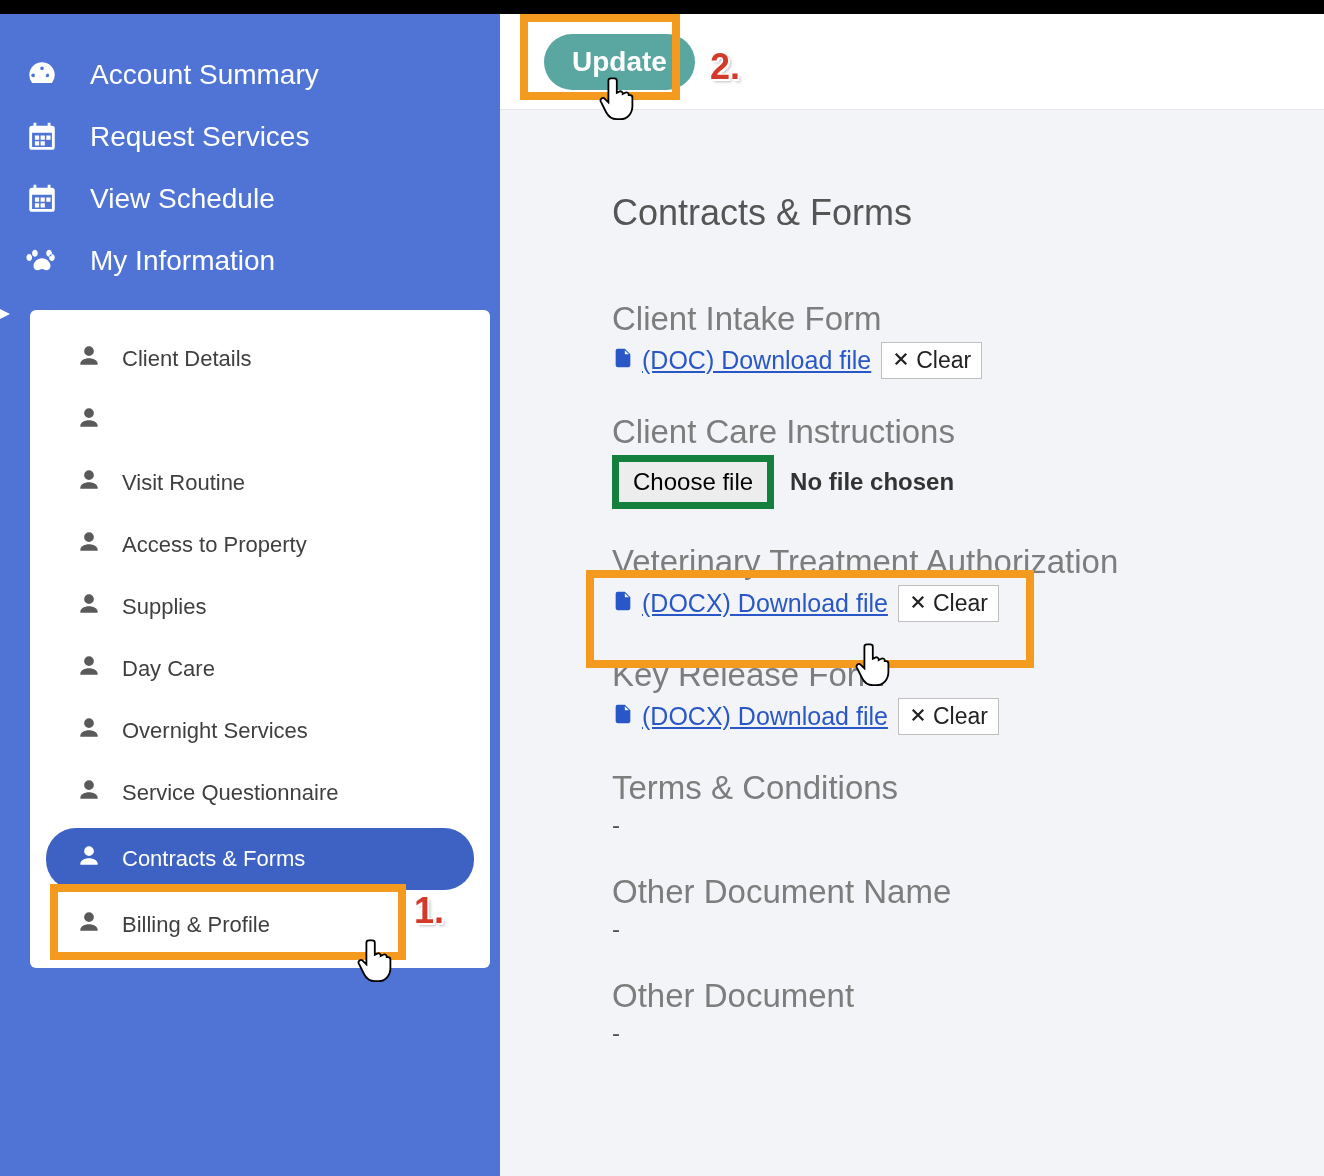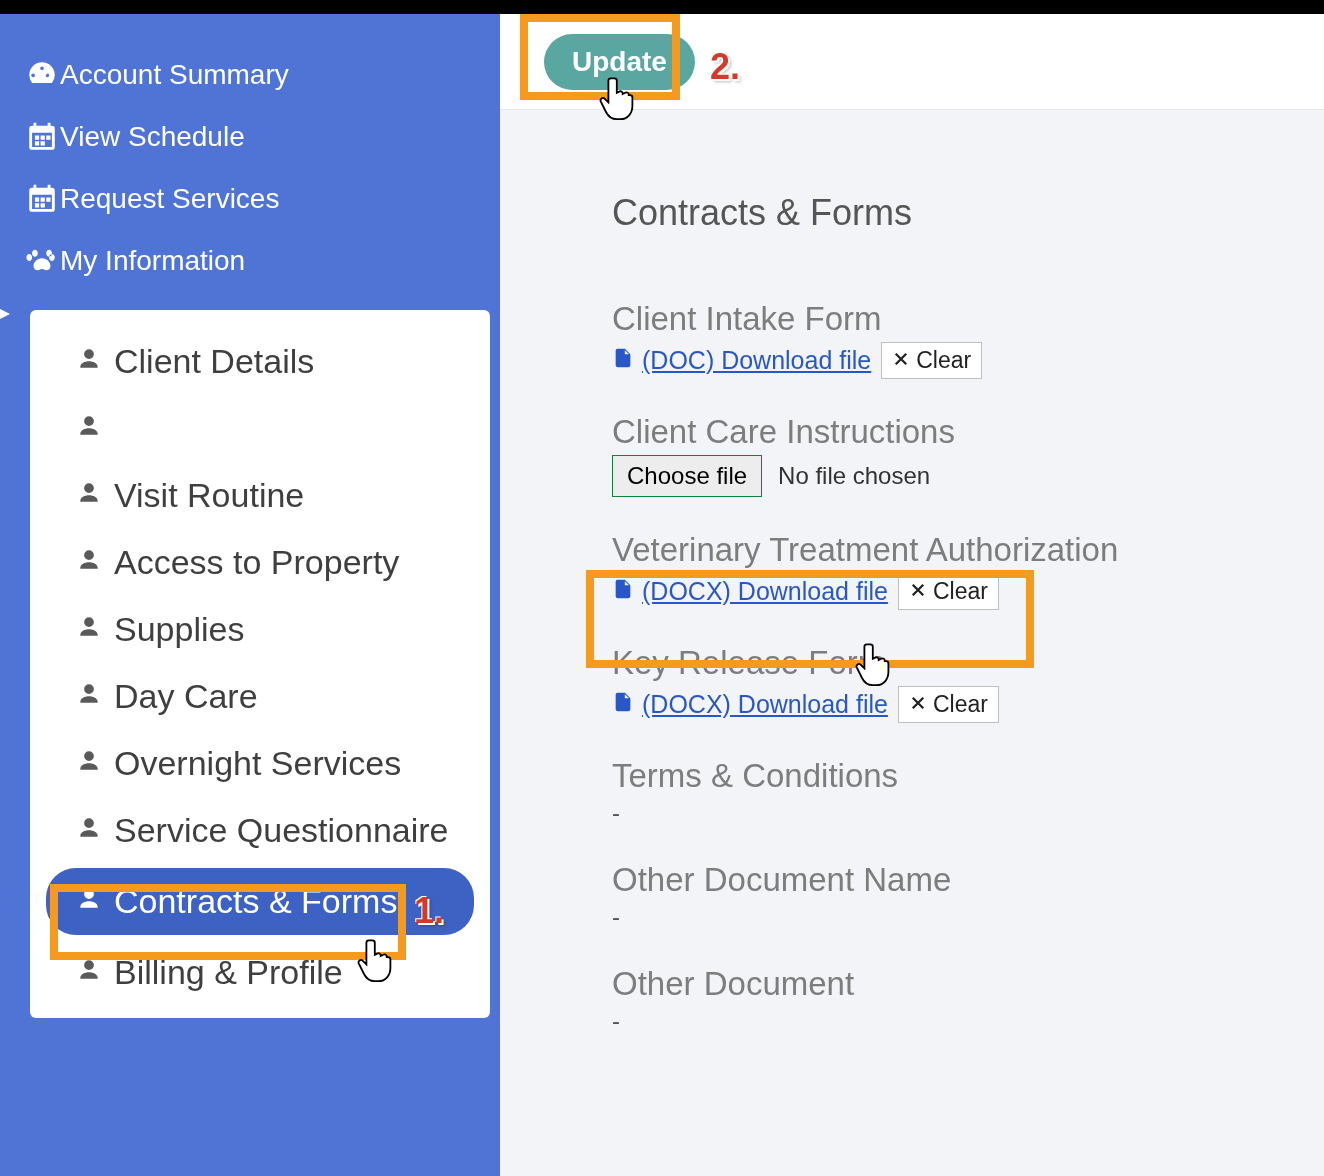--- a/index.html
+++ b/index.html
@@ -2,28 +2,28 @@
 <html><head>
 <meta charset="utf-8">
 <style>
   * { box-sizing: border-box; margin: 0; padding: 0; }
   html, body { width: 1324px; height: 1176px; font-family: -apple-system, "Helvetica Neue", Arial, sans-serif; background:#fff; }
   .topbar { width:100%; height:14px; background:#000; }
   .layout { display:flex; width:100%; height:calc(100% - 14px); }
 
   
   .sidebar { width:500px; background:#4f74d5; color:#fff; padding-top:30px; position:relative; }
-  .nav-item { display:flex; align-items:center; padding:14px 0 14px 24px; font-size:28px; font-weight:400; cursor:pointer; }
+  .nav-item { display:flex; align-items:center; gap:30px; padding:14px 0 14px 24px; font-size:28px; font-weight:400; cursor:pointer; }
   .nav-icon { width:36px; display:flex; justify-content:center; }
   .nav-icon svg { width:34px; height:34px; fill:#fff; }
   .caret-mark { position:absolute; left:-4px; top:293px; }
   .caret-mark svg{ width:14px; height:14px; fill:#fff; }
 
   .subnav { background:#fff; margin:18px 10px 0 30px; border-radius:6px; padding:18px 0 12px 0; position:relative; }
-  .sub-item { display:flex; align-items:center; gap:12px; padding:14px 8px 14px 46px; font-size:34px; color:#3f3f3f; cursor:pointer; position:relative; }
+  .sub-item { display:flex; align-items:center; gap:20px; padding:14px 8px 14px 46px; font-size:22px; color:#3f3f3f; cursor:pointer; position:relative; }
   .sub-item .sub-icon svg{ width:26px; height:28px; fill:#5a5a5a; }
   .sub-item.active { background:#3d62c3; color:#fff; border-radius:30px; margin:4px 16px; padding-left:30px;}
   .sub-item.active .sub-icon svg{ fill:#fff; }
 
   
   .annot-box { position:absolute; border:8px solid #f39a1f; background:transparent; pointer-events:none; }
   .annot-num { position:absolute; font-size:36px; font-weight:800; color:#d23a2a; text-shadow:2px 2px 0 #fff, -1px -1px 0 #fff, 3px 3px 3px rgba(0,0,0,.25); pointer-events:none; }
 
   
   .cursor-hand { position:absolute; width:40px; height:48px; pointer-events:none; }
@@ -37,22 +37,22 @@
   .page-title { font-size:36px; color:#555; font-weight:400; margin-bottom:66px; }
 
   .form-group { margin-bottom:34px; }
   .fg-label { font-size:33px; color:#7d7d7d; margin-bottom:4px; }
   .dl-row { display:flex; align-items:center; gap:10px; }
   .dl-link { display:flex; align-items:center; gap:8px; color:#2a57c7; font-size:25px; text-decoration:underline; cursor:pointer;text-align:right; }
   .dl-link svg{ width:22px; height:26px; fill:#2a57c7; }
   .clear-btn { display:flex; align-items:flex-start; gap:6px; border:1px solid #bfbfbf; background:#fff; padding:4px 10px; font-size:23px; cursor:pointer; color:#222; }
   .clear-btn svg{ width:18px; height:18px; fill:#222; stroke:#222; }
   .choose-row { display:flex; align-items:center; gap:16px; }
-  .choose-btn { border:1px solid #15803d; background:#ededed; padding:6px 14px; font-size:24px; cursor:pointer; }
-  .nofile { font-size:24px; color:#333; }
+  .choose-btn { border:7px solid #15803d; background:#ededed; padding:6px 14px; font-size:24px; cursor:pointer; }
+  .nofile { font-size:24px; color:#333;font-weight:bold; }
   .dash { font-size:24px; color:#555; }
 </style>
 </head>
 <body>
 
 <div class="topbar"></div>
 
 <div class="layout">
 
   <div class="sidebar">
@@ -70,30 +70,30 @@
       </span>
       <span>Account Summary</span>
     </div>
 
     <div class="nav-item">
       <span class="nav-icon">
         <svg viewBox="0 0 24 24">
             <path d="M19 4h-1V2h-2v2H8V2H6v2H5a2 2 0 0 0-2 2v13a2 2 0 0 0 2 2h14a2 2 0 0 0 2-2V6a2 2 0 0 0-2-2zm0 15H5V9h14zM7 11h3v3H7zm4 0h3v3h-3zm4 0h3v3h-3zM7 15h3v3H7zm4 0h3v3h-3z"></path>
           </svg>
       </span>
+      <span>Request Services</span>
+    </div>
+
+    <div class="nav-item">
+      <span class="nav-icon">
+        <svg viewBox="0 0 24 24">
+            <path d="M19 4h-1V2h-2v2H8V2H6v2H5a2 2 0 0 0-2 2v13a2 2 0 0 0 2 2h14a2 2 0 0 0 2-2V6a2 2 0 0 0-2-2zm0 15H5V9h14zM7 11h3v3H7zm4 0h3v3h-3zm4 0h3v3h-3zM7 15h3v3H7zm4 0h3v3h-3z"></path>
+          </svg>
+      </span>
       <span>View Schedule</span>
-    </div>
-
-    <div class="nav-item">
-      <span class="nav-icon">
-        <svg viewBox="0 0 24 24">
-            <path d="M19 4h-1V2h-2v2H8V2H6v2H5a2 2 0 0 0-2 2v13a2 2 0 0 0 2 2h14a2 2 0 0 0 2-2V6a2 2 0 0 0-2-2zm0 15H5V9h14zM7 11h3v3H7zm4 0h3v3h-3zm4 0h3v3h-3zM7 15h3v3H7zm4 0h3v3h-3z"></path>
-          </svg>
-      </span>
-      <span>Request Services</span>
     </div>
 
     <div class="nav-item">
       <span class="nav-icon">
         <svg viewBox="0 0 24 24">
             <path d="M5 9.5C5 11 4 12 3 12s-2-1-2-2.5S2 7 3 7s2 1 2 2.5zm4-3C9 8 8 9 7 9S5 8 5 6.5 6 4 7 4s2 1 2 2.5zm6 0C15 8 16 9 17 9s2-1 2-2.5S18 4 17 4s-2 1-2 2.5zm6 3c0 1.5-1 2.5-2 2.5s-2-1-2-2.5 1-2.5 2-2.5 2 1 2 2.5zM12 10c-3.5 0-6 3-6 5.5 0 2 1.4 3 3 3 1.2 0 1.8-.8 3-.8s1.8.8 3 .8c1.6 0 3-1 3-3 0-2.5-2.5-5.5-6-5.5z"></path>
           </svg>
       </span>
       <span>My Information</span>
     </div>

